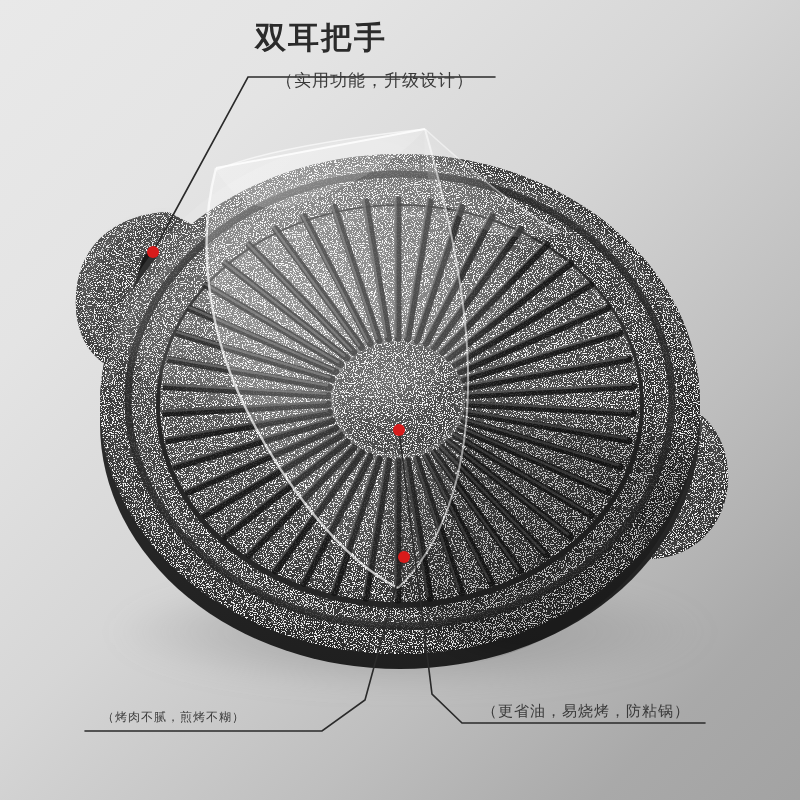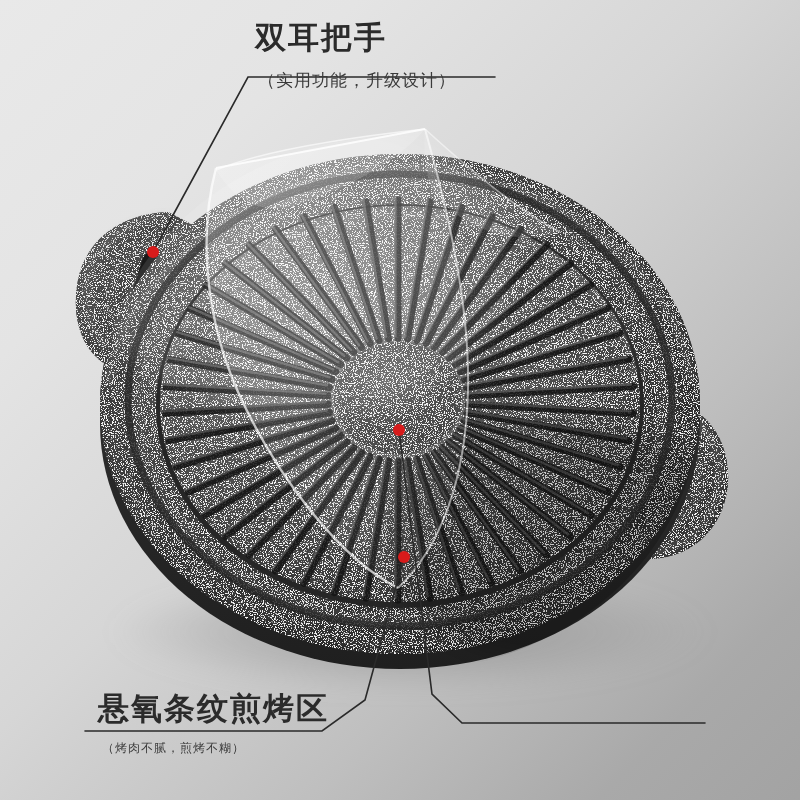--- a/index.html
+++ b/index.html
@@ -18,21 +18,21 @@
   
   .ann{position:absolute;color:#2a2a2a;white-space:nowrap;}
   .ann .title{
     font-size:31px;font-weight:700;letter-spacing:2px;
     color:#2b2b2b;line-height:1;
   }
   .ann .sub{
     font-size:17px;letter-spacing:1px;color:#3a3a3a;line-height:1;
   }
   #ann-top{left:255px;top:22px;}
-  #ann-top .sub{margin-top:19px;margin-left:3px;}
+  #ann-top .sub{margin-top:19px;margin-left:21px;}
   #ann-left{left:98px;top:693px;}
   #ann-left .sub{font-size:12px;margin-top:18px;margin-left:4px;}
   #ann-right{left:478px;top:686px;}
   #ann-right .sub{font-size:15px;margin-top:18px;margin-left:4px;}
 </style>
 </head>
 <body>
 
 <div id="stage">
 
@@ -291,20 +291,20 @@
         <circle cx="404" cy="557" r="6" fill="#d81b1b"></circle>
       </g>
   </svg>
 
   <div class="ann" id="ann-top">
     <div class="title">双耳把手</div>
     <div class="sub">（实用功能，升级设计）</div>
   </div>
 
   <div class="ann" id="ann-left">
-    <div class="title">悬氧条纹煎烤区</div>
     <div class="sub">（烤肉不腻，煎烤不糊）</div>
   </div>
 
   <div class="ann" id="ann-right">
+    <div class="sub">（更省油，易烧烤，防粘锅）</div>
   </div>
 
 </div>
 
 </body></html>

